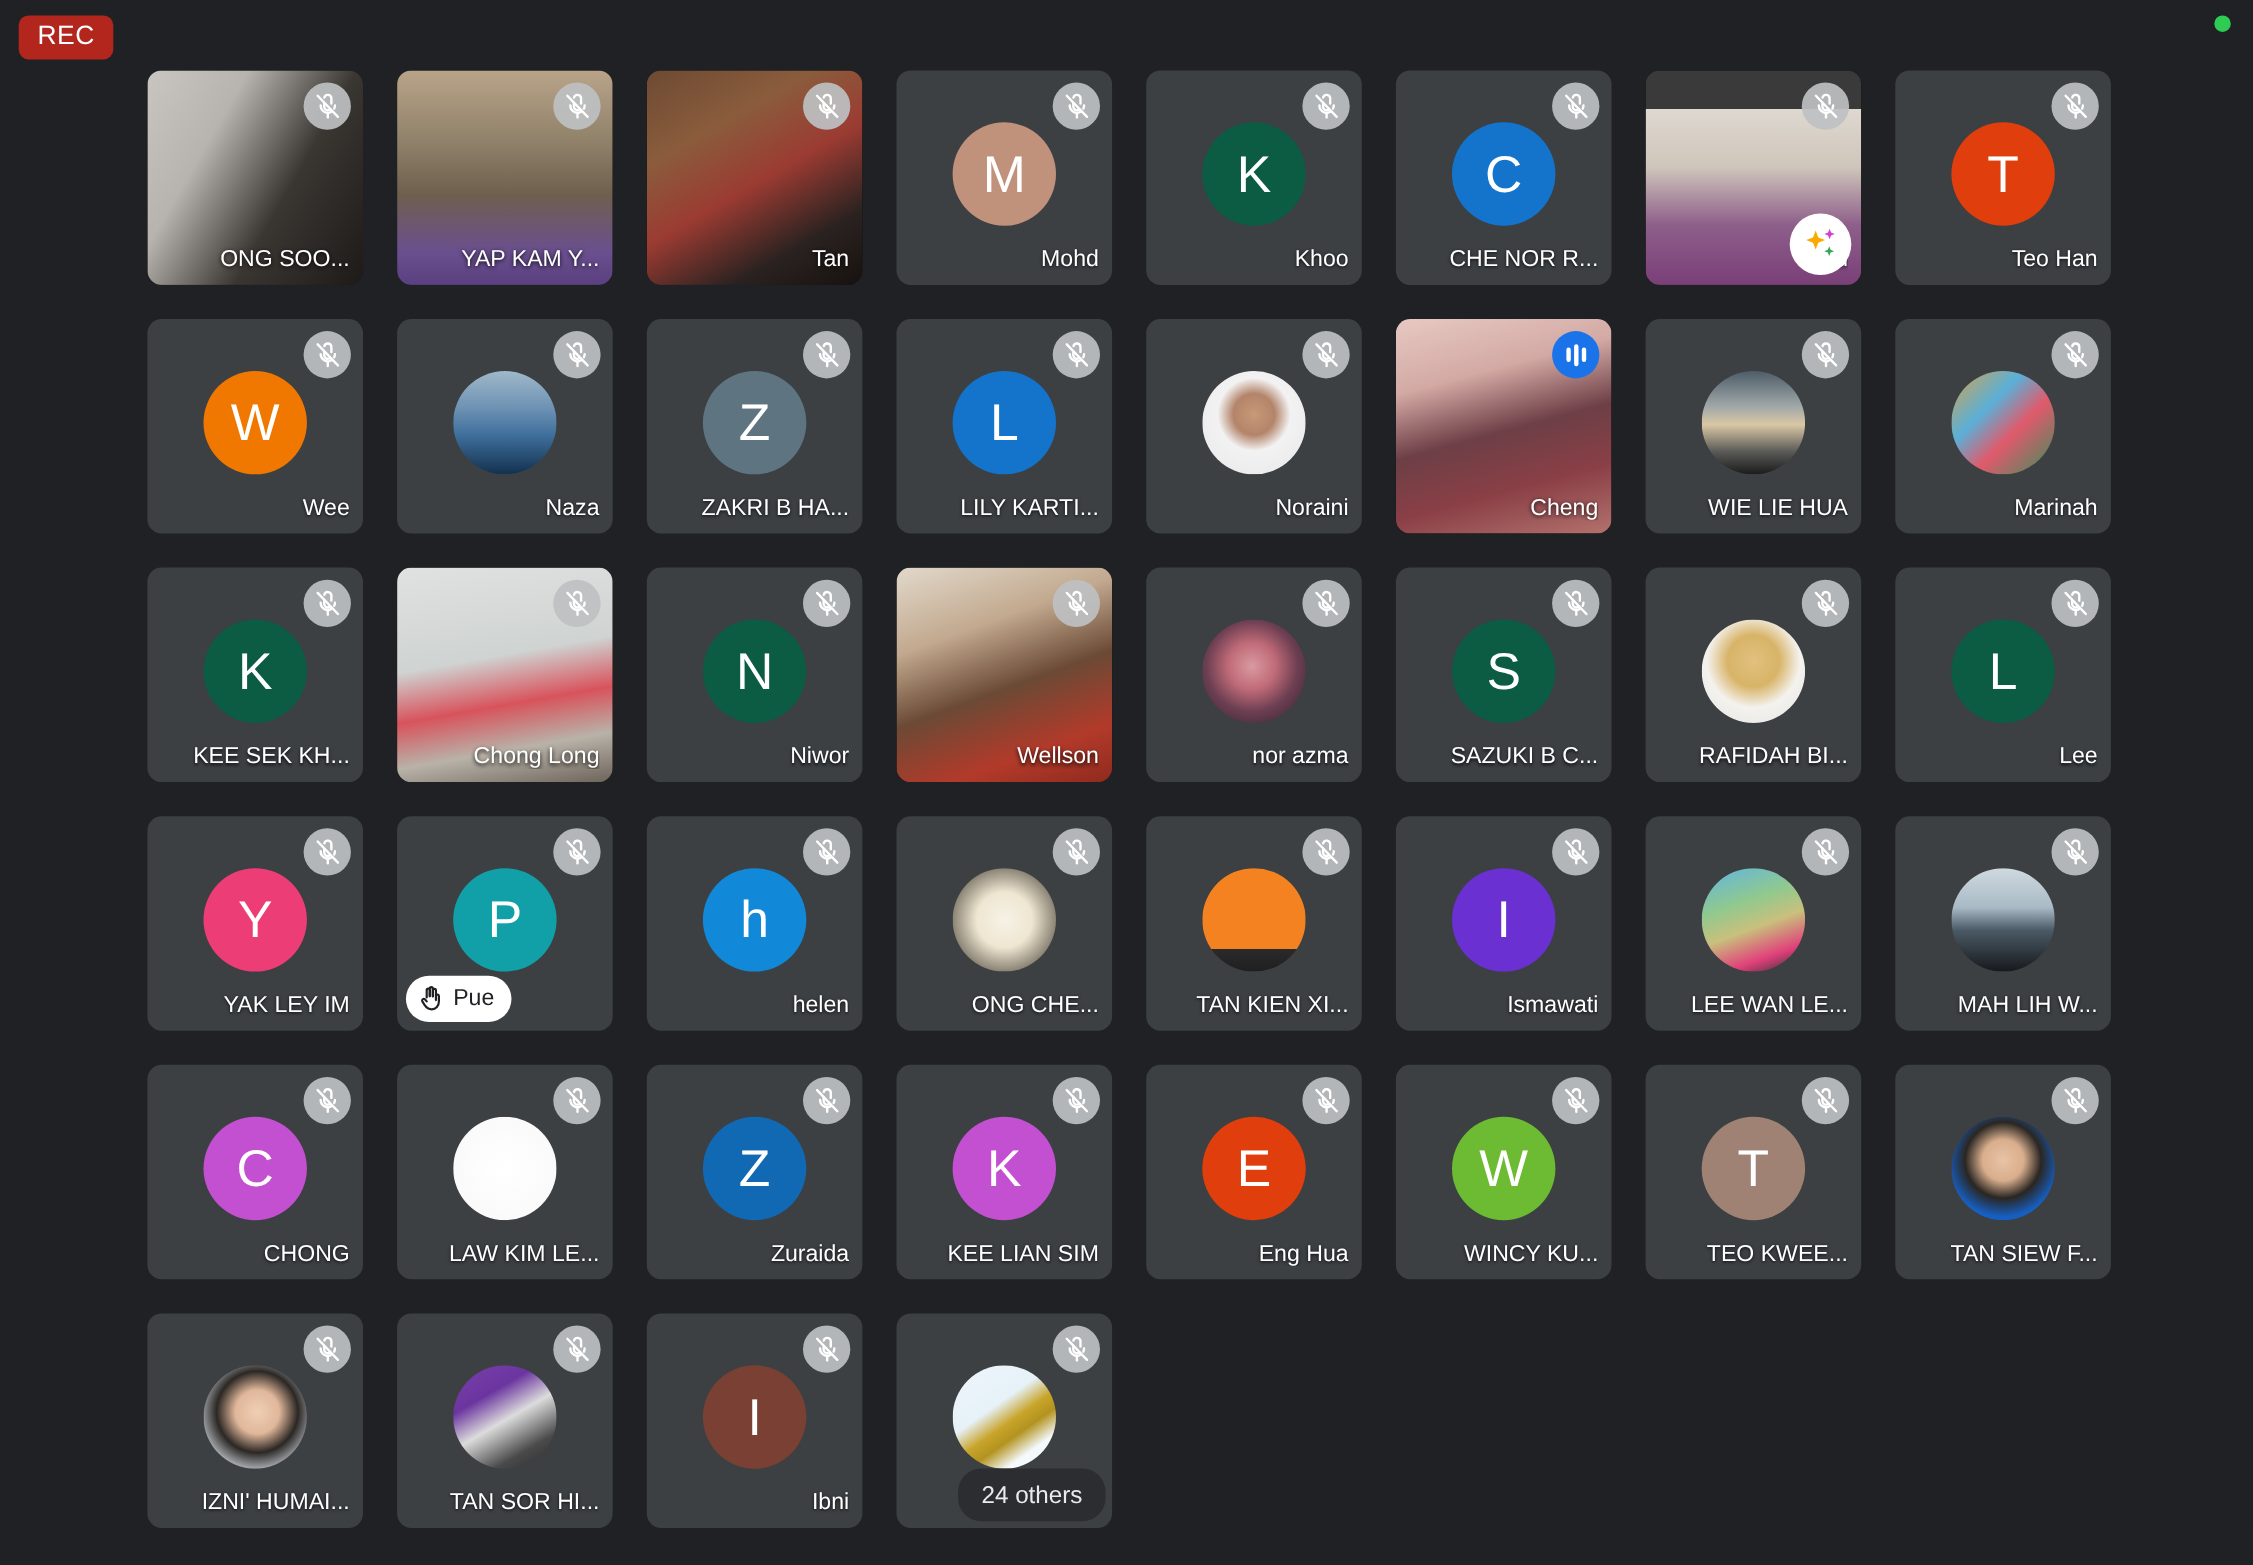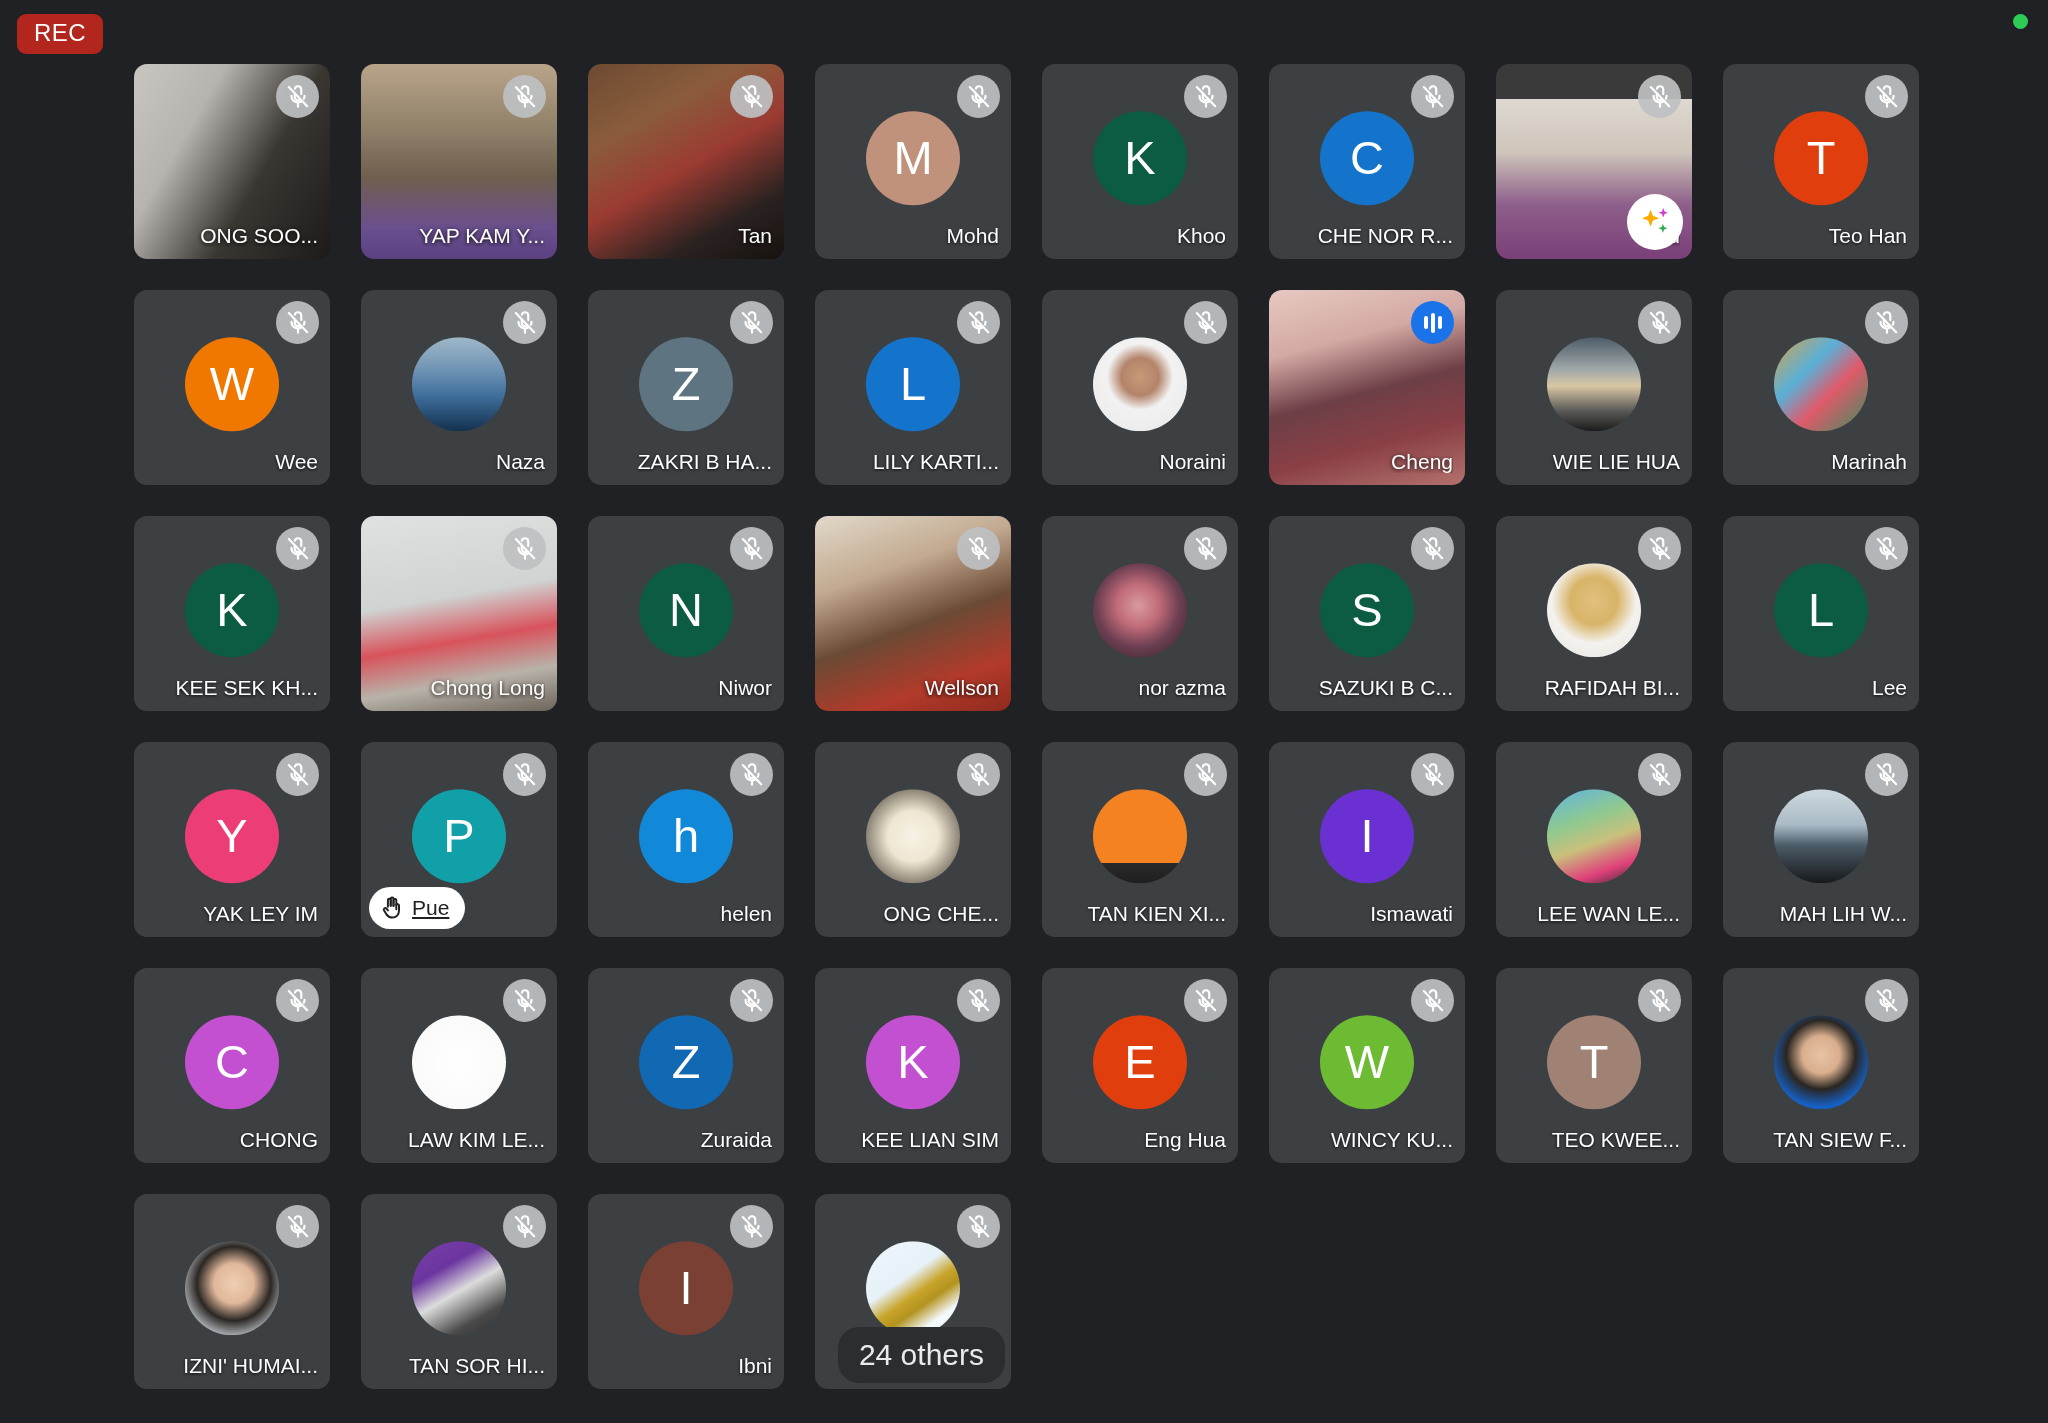--- a/index.html
+++ b/index.html
@@ -83,39 +83,38 @@
   .badge.speaking .bars i{display:block;width:4px;background:#fff;border-radius:2px;}
 
   
   .hand-pill{
     position:absolute;left:8px;bottom:8px;
     height:42px;border-radius:21px;background:#fff;
     display:flex;align-items:center;gap:6px;
     padding:0 16px 0 9px;
     color:#202124;font-size:21px;
     z-index:3;
-    text-decoration:underline;
   }
   .hand-pill svg{width:28px;height:28px;}
 
   
   .effects-btn{
     position:absolute;right:9px;bottom:9px;
     width:56px;height:56px;border-radius:50%;
     background:#fff;
     display:flex;align-items:center;justify-content:center;
     z-index:3;
   }
   .effects-btn svg{width:38px;height:38px;}
 
   
   .others-chip{
     position:absolute;right:6px;bottom:6px;
     background:#2c2d30;color:#e8eaed;
-    font-size:30px;
+    font-size:22px;
     border-radius:21px;
     padding:11px 21px;
     z-index:4;
     white-space:nowrap;
   }
 
   
   .pic{width:100%;height:100%;background-size:cover;background-position:center;}
 </style>
 </head>

